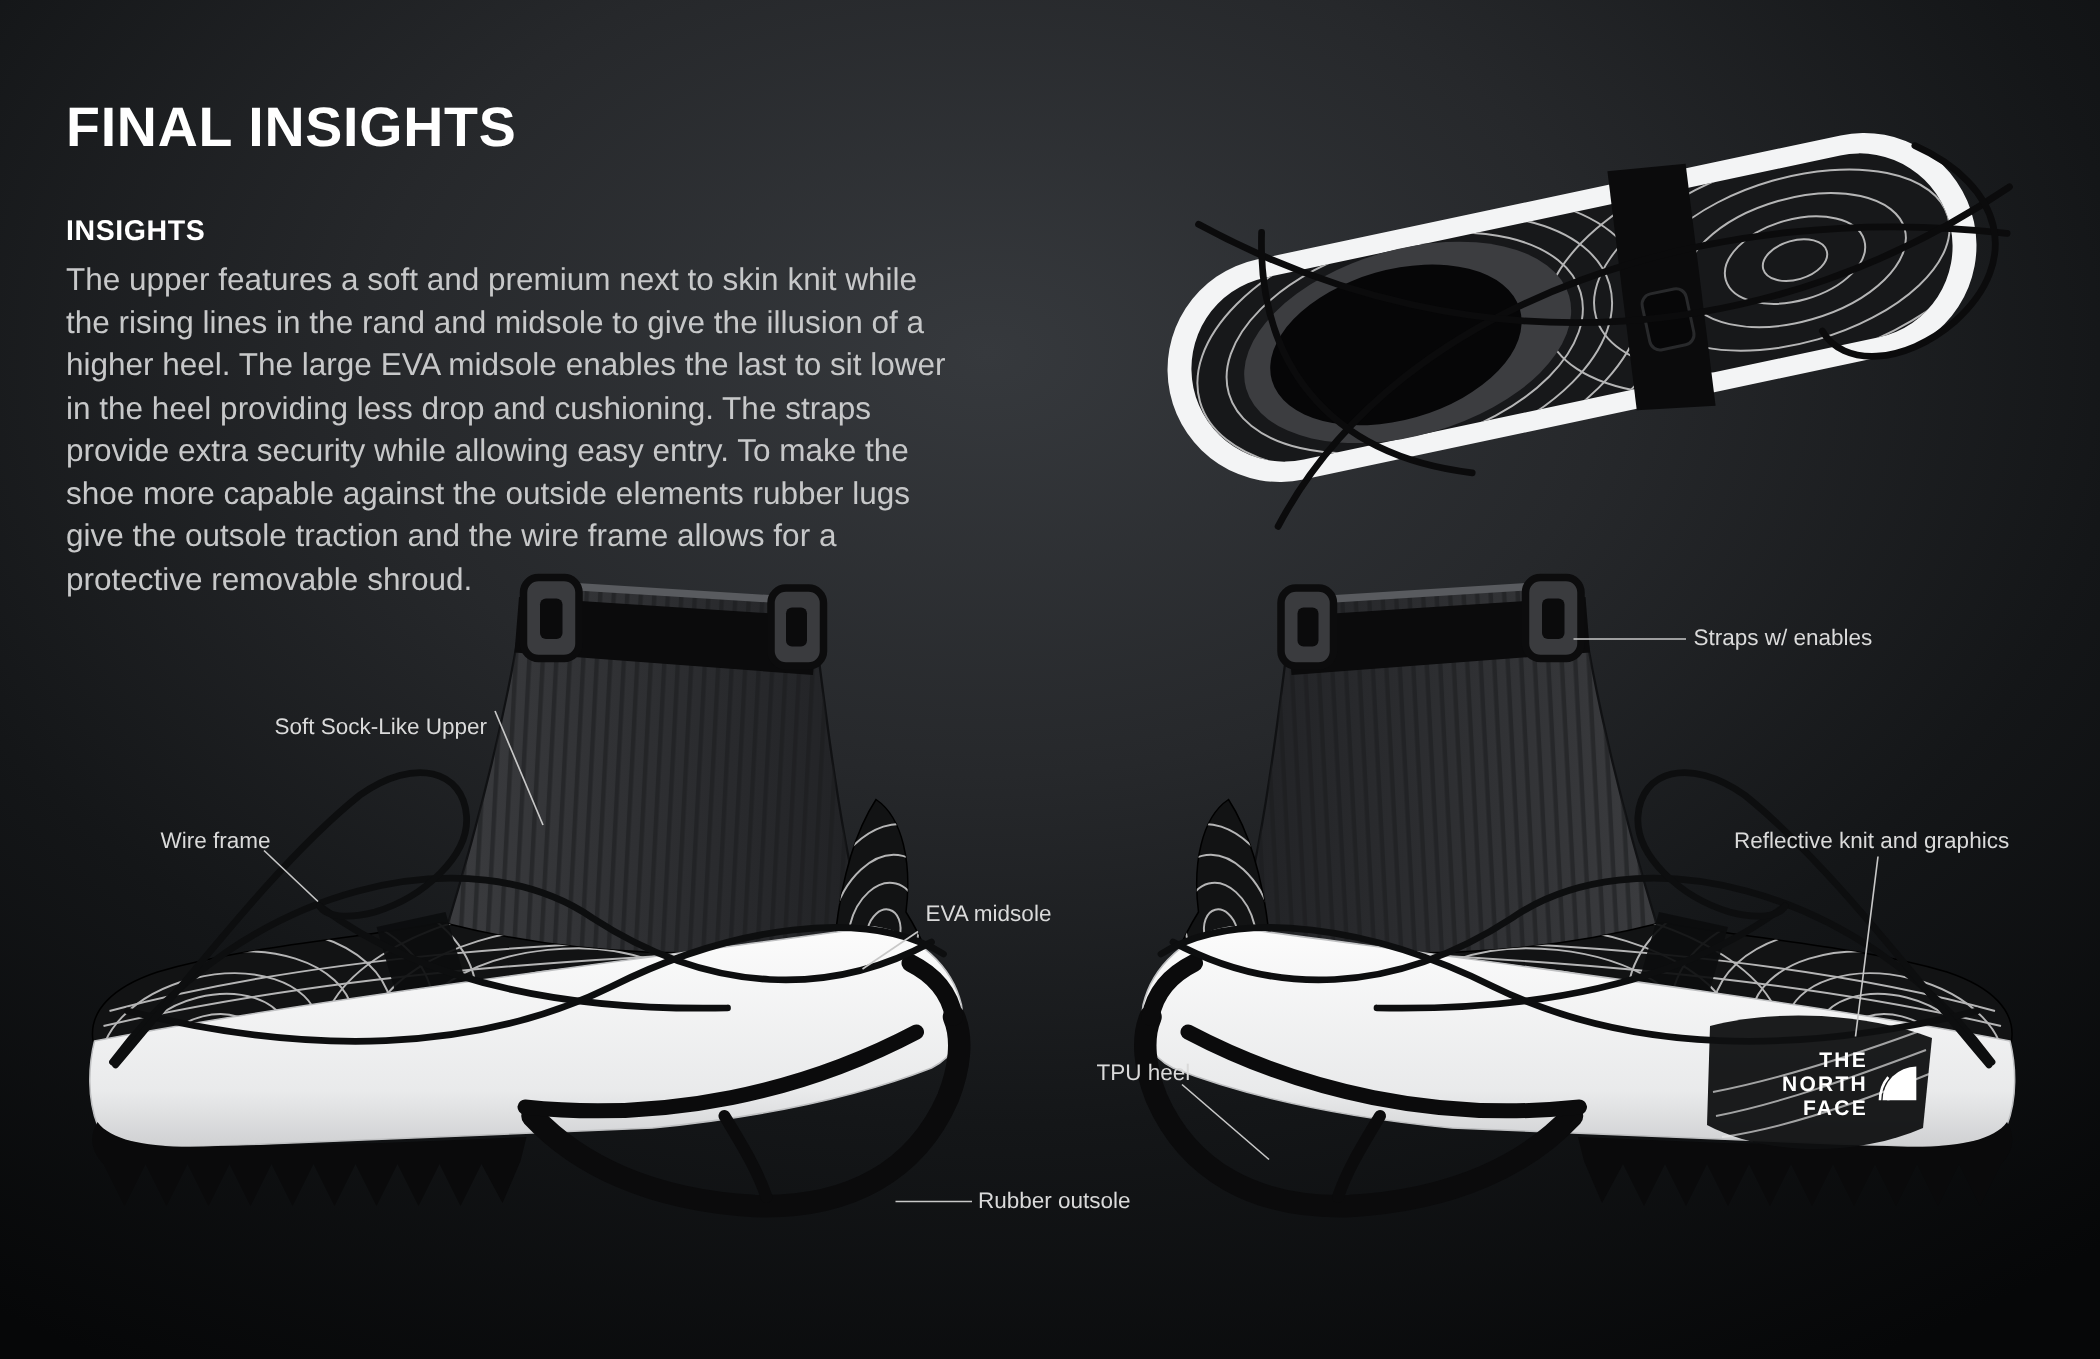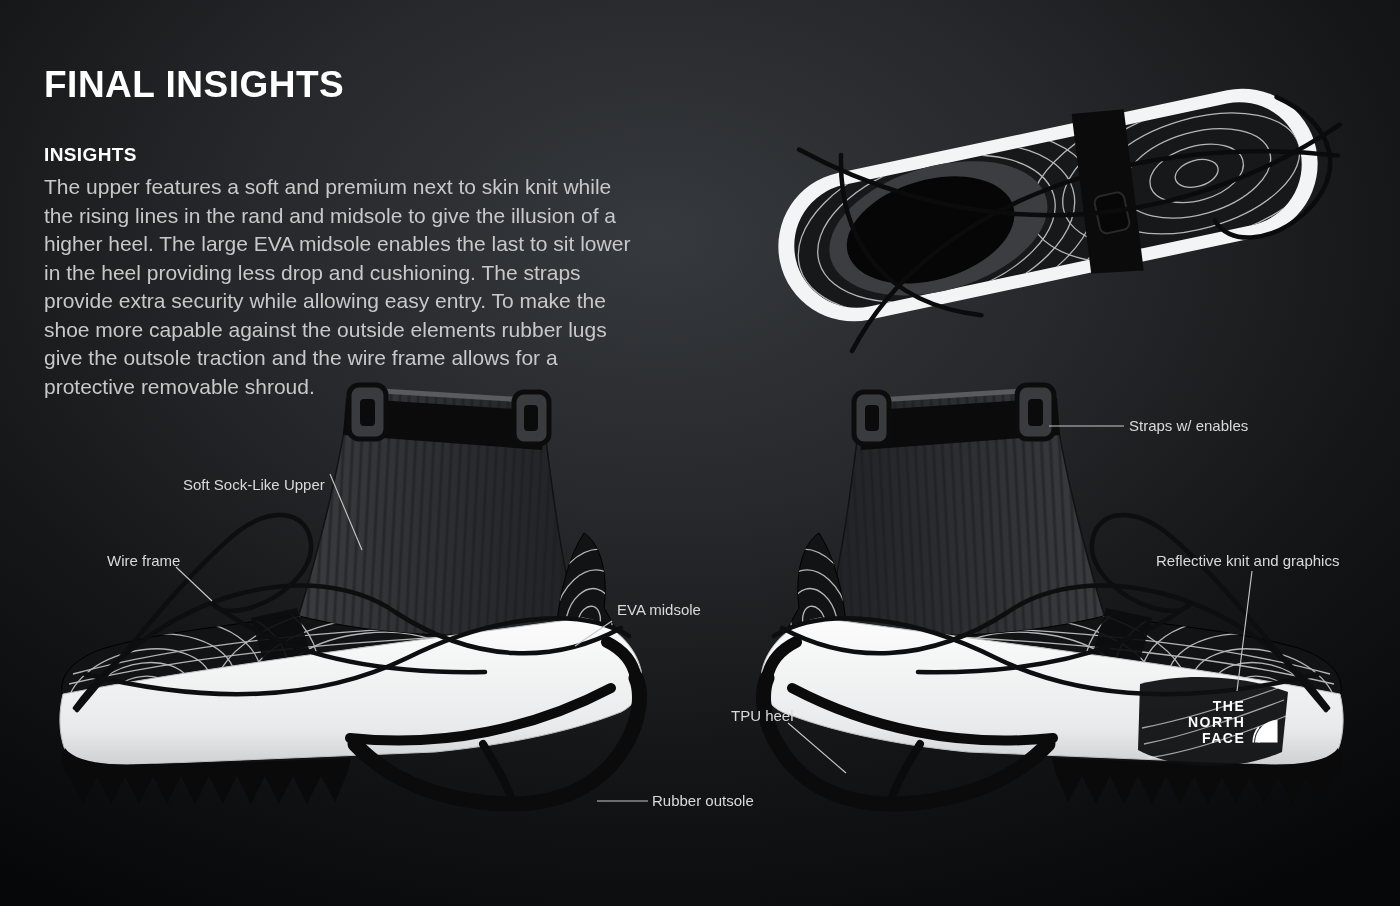--- a/index.html
+++ b/index.html
@@ -17,21 +17,21 @@
   .topview { position:absolute; left:738px; top:55px; width:640px; height:300px; }
   .topview svg { width:100%; height:100%; }
   .shoe { position:absolute; top:372px; width:620px; height:470px; }
   .shoe svg { width:100%; height:100%; }
   .shoe.left  { left:55px; }
   .shoe.right { left:728px; }
   .shoe.right svg { transform:scaleX(-1); }
   .overlay { position:absolute; left:0; top:0; width:1400px; height:906px; pointer-events:none; }
   .label { position:absolute; font-size:15px; color:#dadada; white-space:nowrap; }
   .heel-graphic { position:absolute; left:1126px; top:666px; width:170px; height:112px; }
-  .brand { position:absolute; left:1188px; top:698px; display:flex; align-items:flex-end; gap:6px; color:#fff; }
+  .brand { position:absolute; left:1188px; top:698px; display:flex; align-items:center; gap:6px; color:#fff; }
   .brand .brand-text { text-align:right; font-weight:bold; font-size:14px; line-height:1.15; letter-spacing:1.5px; }
 </style>
 </head>
 <body>
 
 <div class="stage">
 
   <svg class="defs-svg" aria-hidden="true">
     <defs>
       <linearGradient id="sockGrad" x1="0" y1="0" x2="1" y2="0">

